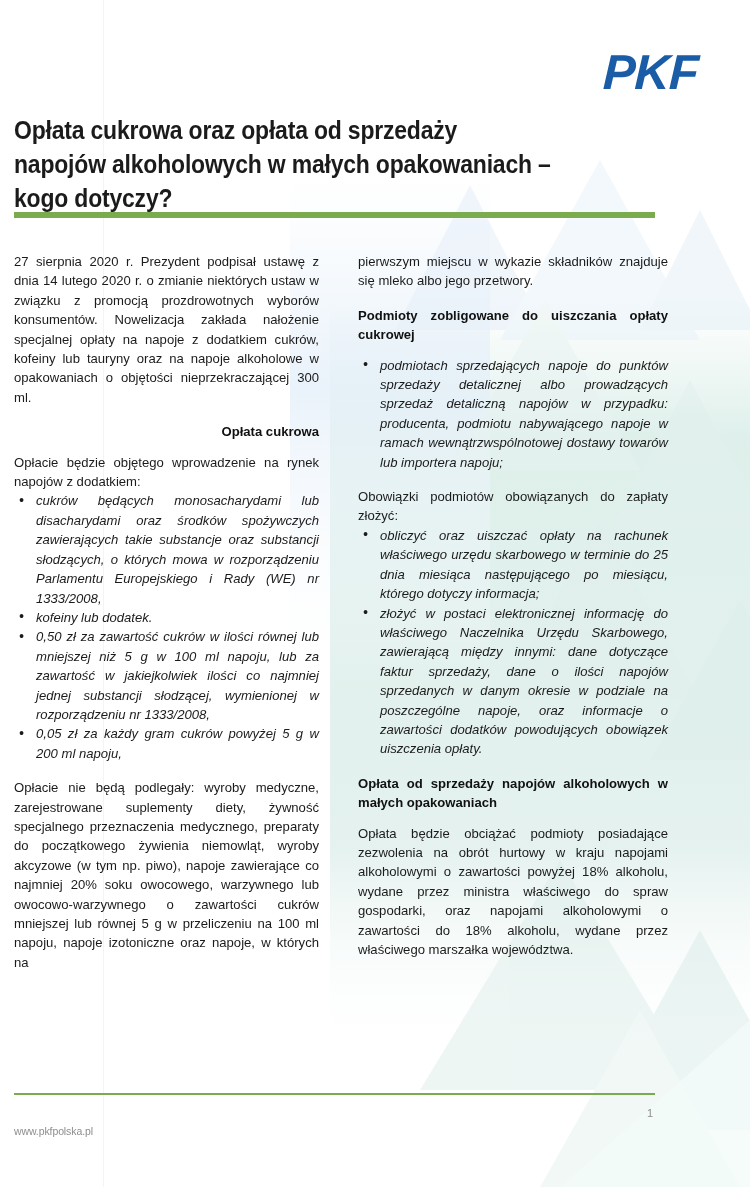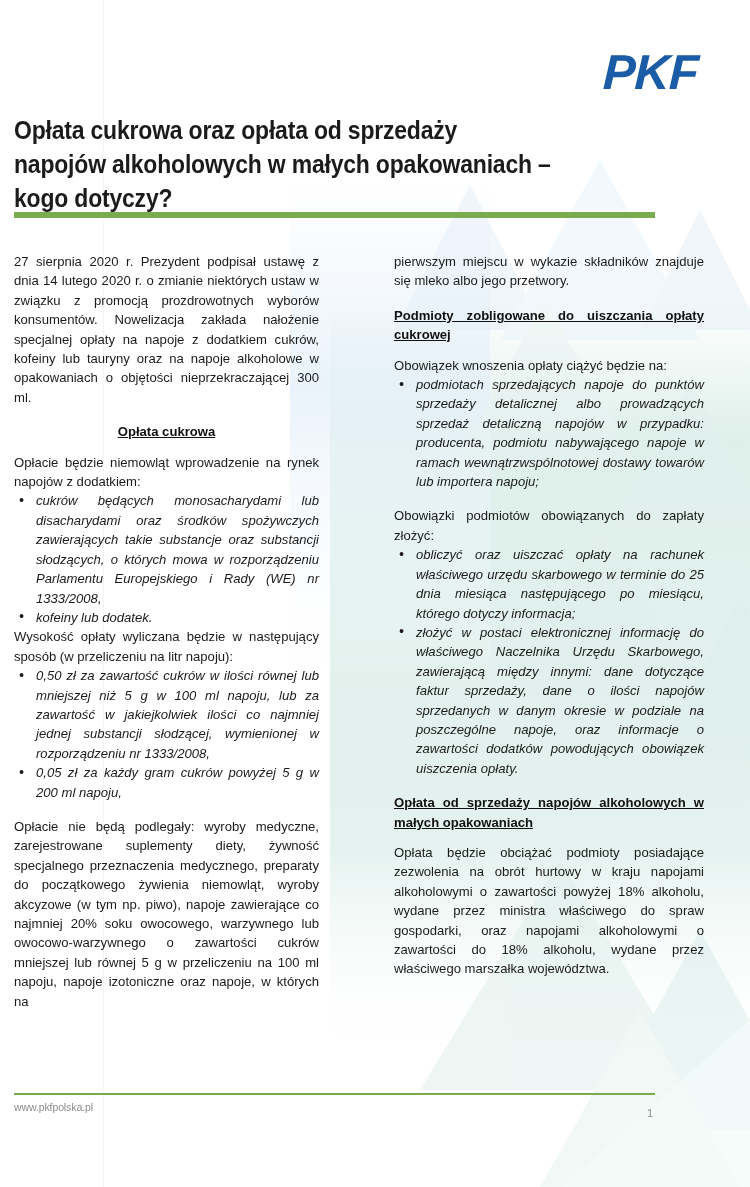--- a/index.html
+++ b/index.html
@@ -99,41 +99,40 @@
   }
   .col {
     position: absolute;
     top: 0;
     font-size: 13.1px;
     line-height: 19.4px;
     text-align: justify;
     color: #1b1b1b;
   }
   .col-left  { left: 14px;  width: 305px; }
-  .col-right { left: 358px; width: 310px; margin-left: 36px; }
+  .col-right { left: 358px; width: 310px; }
 
   .col p {
     margin: 0 0 0 0;
     text-align: justify;
     -webkit-hyphens: none;
     hyphens: none;
   }
   .col p.gap-before { margin-top: 15px; }
   .col p.tight { margin-top: 0; }
 
   h2.sec {
     margin: 15px 0 11px 0;
     font-size: 13.1px;
     line-height: 19.4px;
     font-weight: bold;
     text-align: justify;
     color: #111111;
-    text-decoration: underline;
-  }
-  h2.sec.nostretch { text-align: center; }
+  }
+  h2.sec.nostretch { text-align: right; }
 
   ul.bullets {
     margin: 0;
     padding: 0 0 0 0;
     list-style: none;
     font-style: italic;
   }
   ul.bullets li {
     position: relative;
     padding-left: 22px;
@@ -162,21 +161,21 @@
     position: absolute;
     left: 14px;
     top: 0;
     width: 641px;
     height: 1.6px;
     background: #7aab4e;
   }
   .footer-url {
     position: absolute;
     left: 14px;
-    top: 8px;
+    top: 32px;
     font-size: 10.5px;
     color: #8d8d8d;
     letter-spacing: -0.1px;
   }
   .footer-page {
     position: absolute;
     left: 640px;
     top: 14px;
     width: 20px;
     text-align: center;
@@ -239,45 +238,43 @@
   </div>
 
   <div class="columns">
 
     <div class="col col-left">
 
       <p>27 sierpnia 2020 r. Prezydent podpisał ustawę z dnia 14 lutego 2020 r. o zmianie niektórych ustaw w związku z promocją prozdrowotnych wyborów konsumentów. Nowelizacja zakłada nałożenie specjalnej opłaty na napoje z dodatkiem cukrów, kofeiny lub tauryny oraz na napoje alkoholowe w opakowaniach o objętości nieprzekraczającej 300 ml.</p>
 
       <h2 class="sec nostretch">Opłata cukrowa</h2>
 
-      <p class="tight">Opłacie będzie niemowląt wprowadzenie na rynek napojów z dodatkiem:</p>
+      <p class="tight">Opłacie będzie objętego wprowadzenie na rynek napojów z dodatkiem:</p>
 
       <ul class="bullets">
         <li>cukrów będących monosacharydami lub disacharydami oraz środków spożywczych zawierających takie substancje oraz substancji słodzących, o których mowa w rozporządzeniu Parlamentu Europejskiego i Rady (WE) nr 1333/2008,</li>
         <li>kofeiny lub dodatek.</li>
       </ul>
 
 
-      <p class="tight">Wysokość opłaty wyliczana będzie w następujący sposób (w przeliczeniu na litr napoju):</p>
 
       <ul class="bullets">
         <li>0,50 zł za zawartość cukrów w ilości równej lub mniejszej niż 5 g w 100 ml napoju, lub za zawartość w jakiejkolwiek ilości co najmniej jednej substancji słodzącej, wymienionej w rozporządzeniu nr 1333/2008,</li>
         <li>0,05 zł za każdy gram cukrów powyżej 5 g w 200 ml napoju,</li>
       </ul>
 
       <p class="gap-before">Opłacie nie będą podlegały: wyroby medyczne, zarejestrowane suplementy diety, żywność specjalnego przeznaczenia medycznego, preparaty do początkowego żywienia niemowląt, wyroby akcyzowe (w tym np. piwo), napoje zawierające co najmniej 20% soku owocowego, warzywnego lub owocowo-warzywnego o zawartości cukrów mniejszej lub równej 5 g w przeliczeniu na 100 ml napoju, napoje izotoniczne oraz napoje, w których na</p>
     </div>
 
     <div class="col col-right">
 
       <p>pierwszym miejscu w wykazie składników znajduje się mleko albo jego przetwory.</p>
 
       <h2 class="sec">Podmioty zobligowane do uiszczania opłaty cukrowej</h2>
 
-      <p class="tight">Obowiązek wnoszenia opłaty ciążyć będzie na:</p>
 
       <ul class="bullets">
         <li>podmiotach sprzedających napoje do punktów sprzedaży detalicznej albo prowadzących sprzedaż detaliczną napojów w przypadku: producenta, podmiotu nabywającego napoje w ramach wewnątrzwspólnotowej dostawy towarów lub importera napoju;</li>
       </ul>
 
       <p class="gap-before">Obowiązki podmiotów obowiązanych do zapłaty złożyć:</p>
 
       <ul class="bullets">
         <li>obliczyć oraz uiszczać opłaty na rachunek właściwego urzędu skarbowego w terminie do 25 dnia miesiąca następującego po miesiącu, którego dotyczy informacja;</li>
         <li>złożyć w postaci elektronicznej informację do właściwego Naczelnika Urzędu Skarbowego, zawierającą między innymi: dane dotyczące faktur sprzedaży, dane o ilości napojów sprzedanych w danym okresie w podziale na poszczególne napoje, oraz informacje o zawartości dodatków powodujących obowiązek uiszczenia opłaty.</li>

